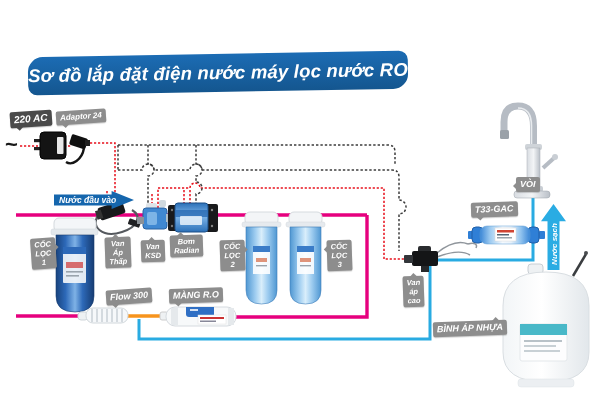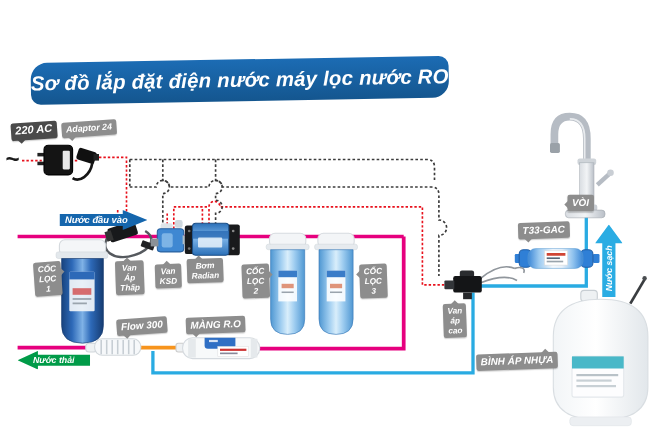--- a/index.html
+++ b/index.html
@@ -265,23 +265,20 @@
       <rect x="520" y="324" width="47" height="11" fill="#49b8c8"></rect>
       <rect x="524" y="340" width="38" height="2" fill="#b9c2c8"></rect>
       <rect x="524" y="345" width="32" height="2" fill="#c8d0d5"></rect>
       <rect x="524" y="350" width="36" height="2" fill="#c8d0d5"></rect>
     </g>
   </svg>
 
   <div class="arrow arrow-in">
     <span>Nước đầu vào</span>
   </div>
-  <div class="arrow arrow-waste">
-    <span>Nước thải</span>
-  </div>
   <div class="arrow arrow-clean">
     <span>Nước sạch</span>
   </div>
 
   <div class="badge dark pt-b r4" style="left:10px;top:111px;font-size:10px;">220 AC</div>
   <div class="badge pt-b r4" style="left:56px;top:110px;font-size:8px;">Adaptor 24</div>
   <div class="badge pt-r r4" style="left:31px;top:238px;">CỐC
 LỌC
 1</div>
   <div class="badge pt-t r2" style="left:105px;top:237px;">Van

